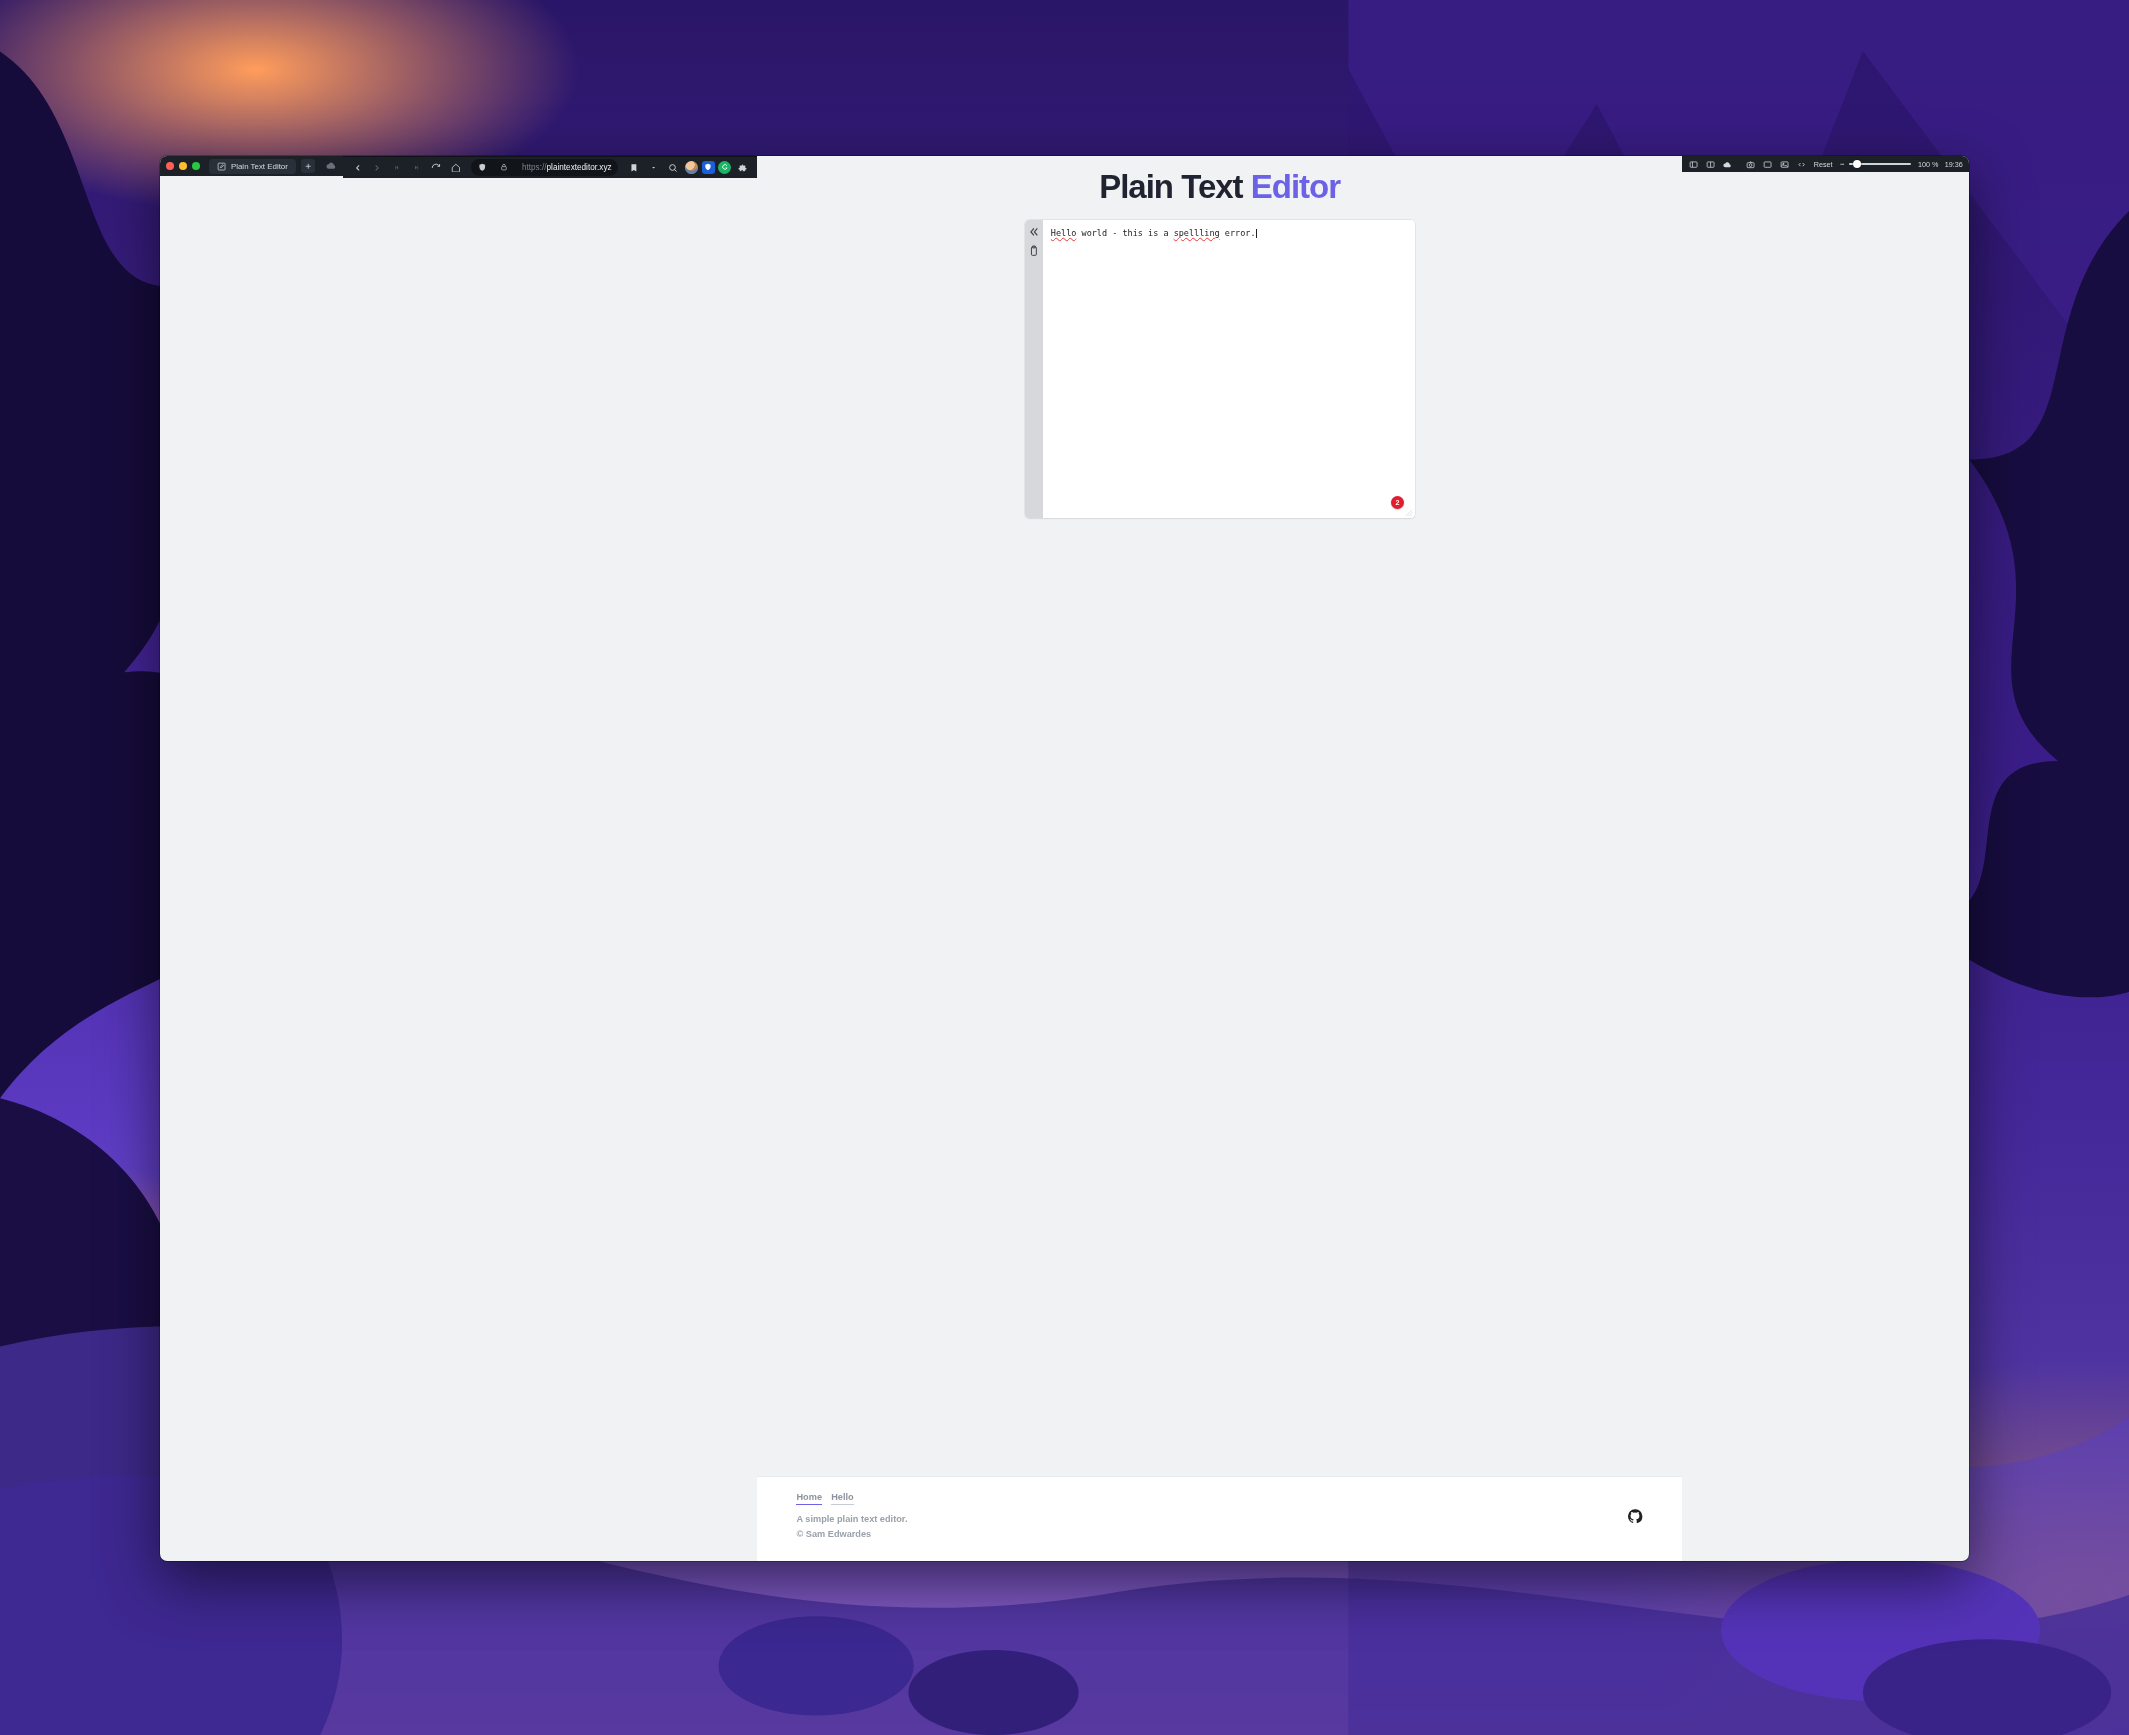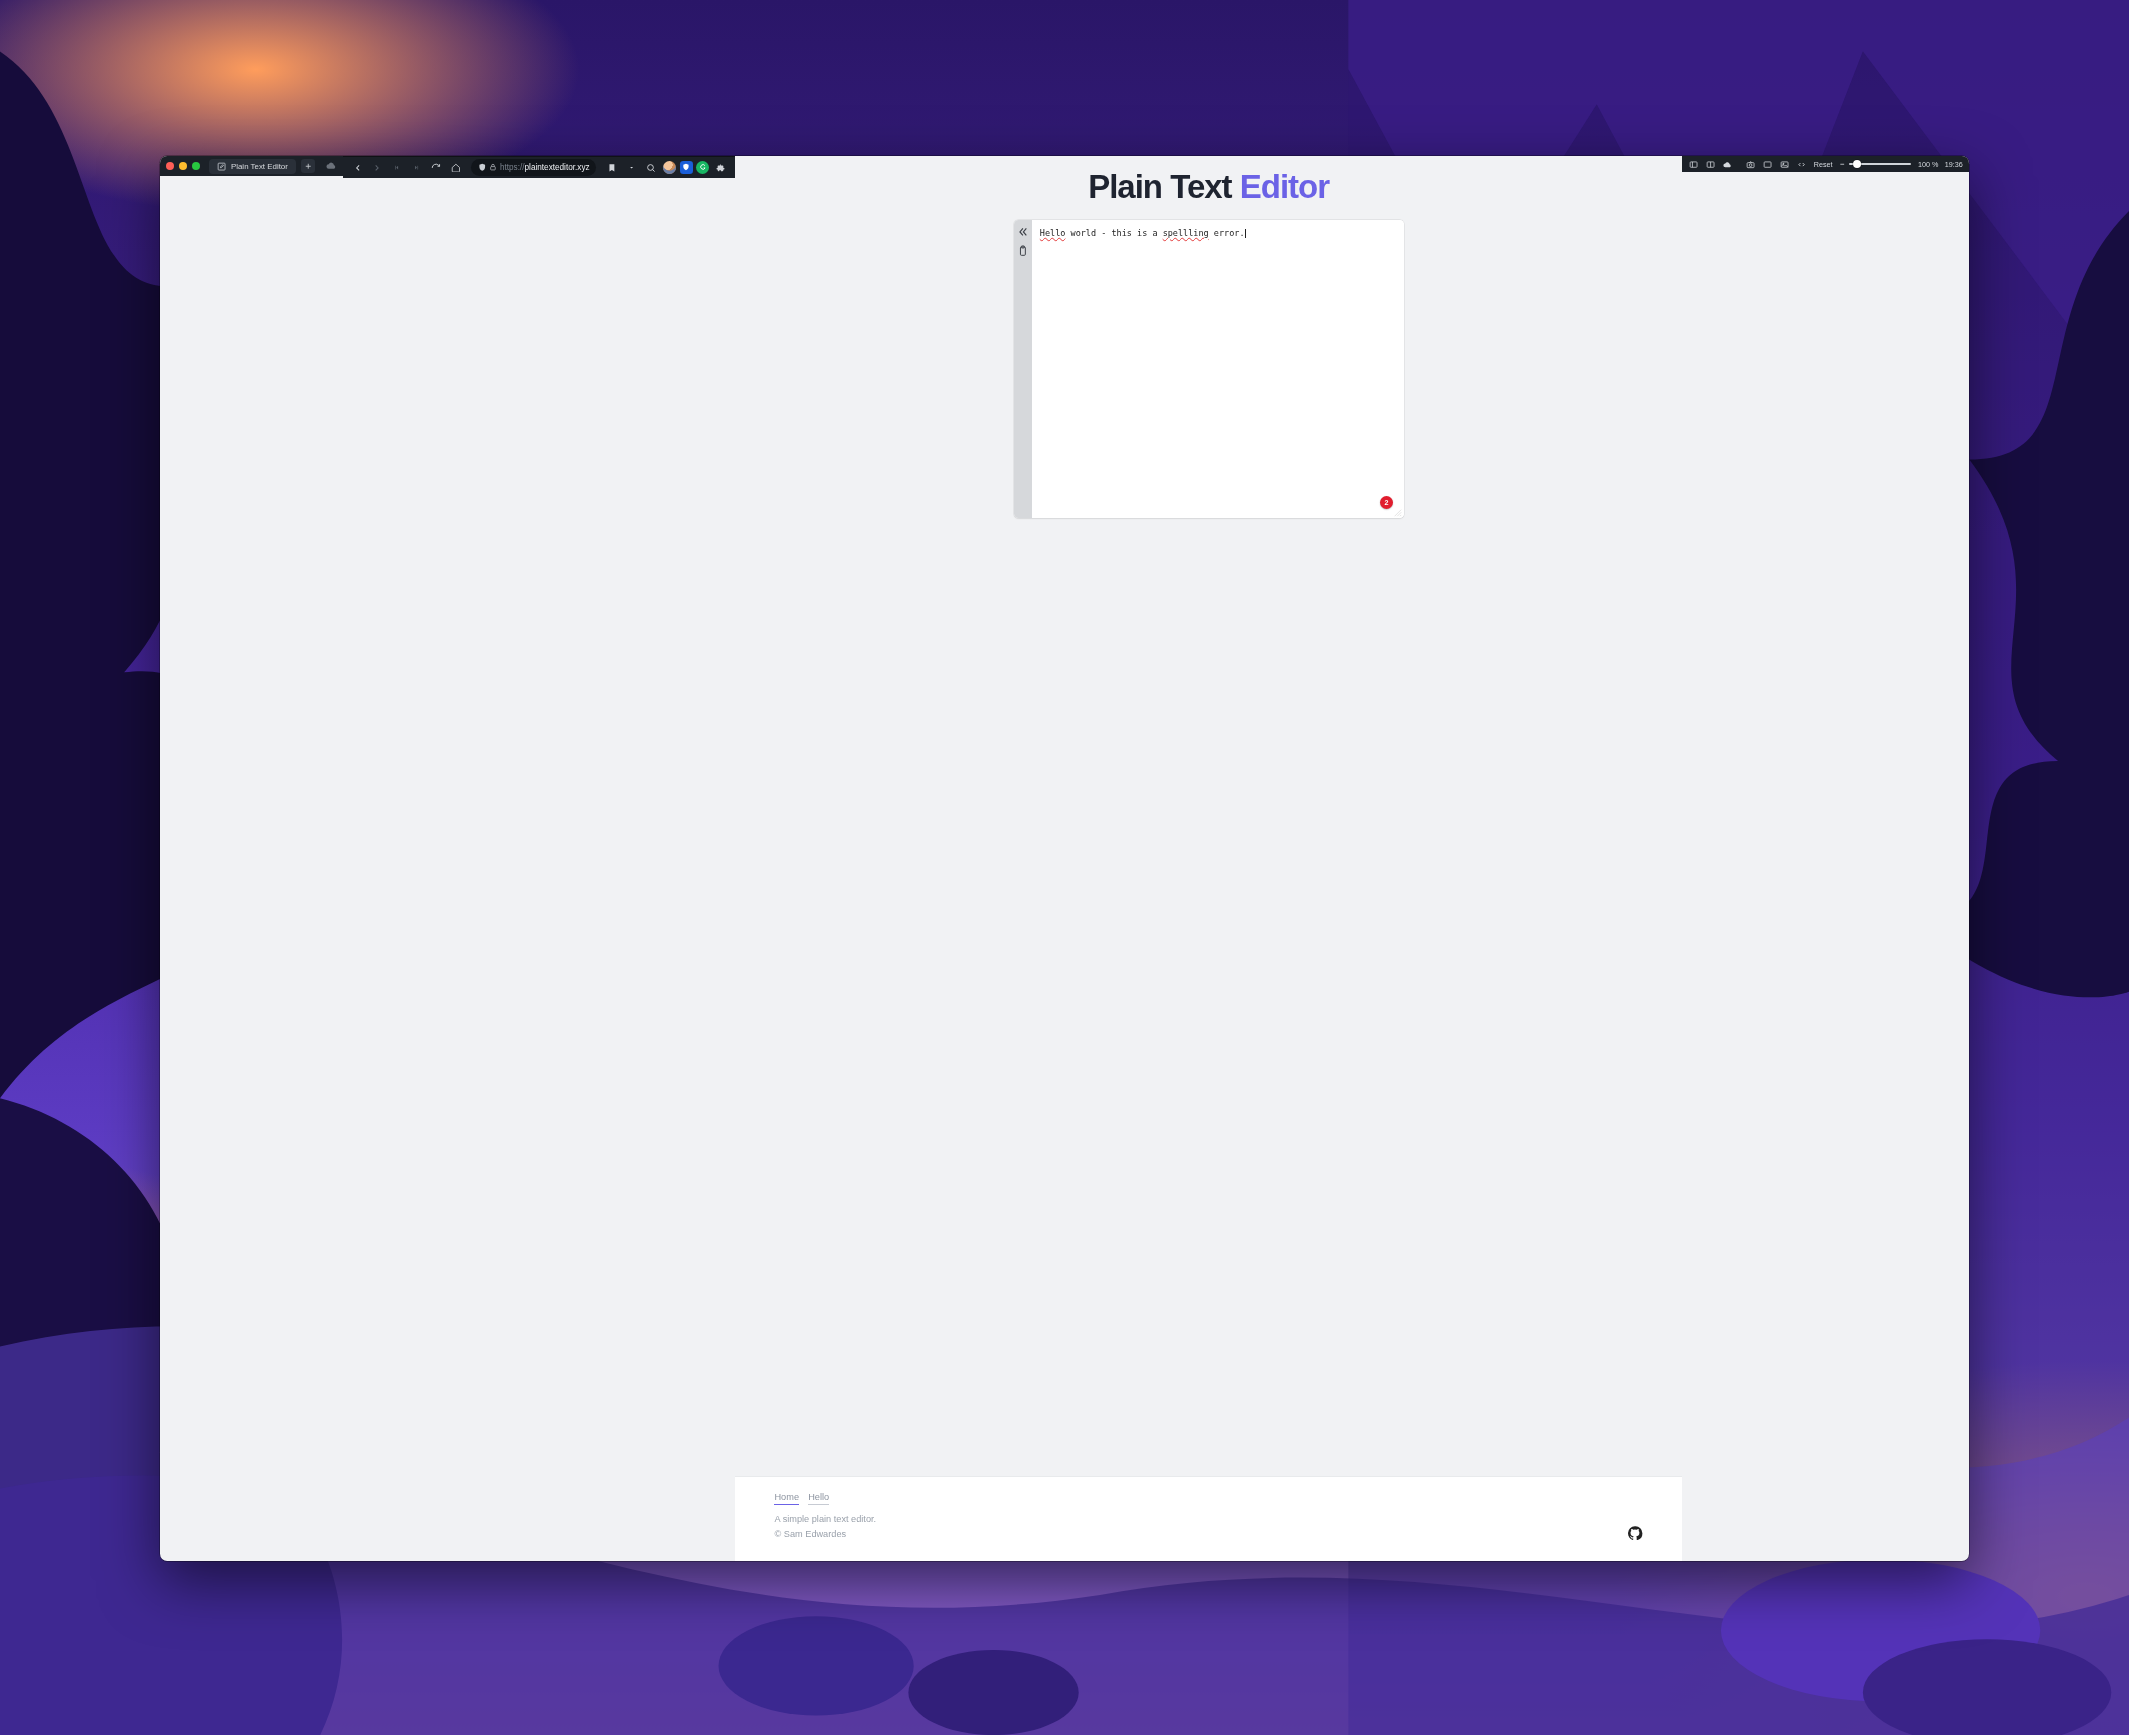--- a/index.html
+++ b/index.html
@@ -78,21 +78,21 @@
     border-radius:2.6px;
   }
   .tool-btn.disabled { color:#5a616b; }
   .tool-btn svg { width:9.8px; height:9.8px; }
   .tool-btn.small svg { width:7.2px; height:7.2px; }
   .url-bar {
     flex:1; height:16.4px;
     background:#11151a;
     border-radius:8.5px;
     display:flex; align-items:center;
-    padding:0 6.5px; gap:3px;
+    padding:0 6.5px; gap:14px;
     color:#c9cdd3; font-size:8.2px;
     margin: 0 3.9px;
   }
   .url-bar .lock { width:7.9px; height:7.9px; color:#c9cdd3;}
   .url-bar .shield { width:8.5px; height:8.5px; color:#c9cdd3;}
   .url-text { white-space:nowrap; }
   .url-text .dim { color:#7a828c; }
   .url-text .bright { color:#eef0f3; }
   .ext-icon {
     width:13px; height:13px; border-radius:3.3px;
@@ -178,22 +178,22 @@
     font-size:7.2px; font-weight:800;
     display:flex; align-items:center; justify-content:center;
     box-shadow:0 0.7px 1.3px rgba(0,0,0,0.25);
   }
 
   
   .page-footer {
     background:#fff;
     border-top:0.7px solid #e8eaec;
     padding: 15.7px 39px 19.6px;
-    display:flex; justify-content:space-between; align-items:flex-end;
-    color:#9aa1ab; font-size:9.2px;
+    display:flex; justify-content:space-between; align-items:center;
+    color:#9aa1ab; font-size:9.2px;font-weight:bold;
   }
   .footer-links { display:flex; gap:9.2px; margin-bottom:7.9px; }
   .footer-links a {
     color:#8d94a0; text-decoration:none;
     border-bottom:1px solid #c7cbd3; padding-bottom:1.3px;
   }
   .footer-links a.active { border-bottom-color:#6b62e6; }
   .footer-text { line-height:1.6; }
   .gh-link { color:#222; }
   .gh-link svg { width:14.4px; height:14.4px; }

